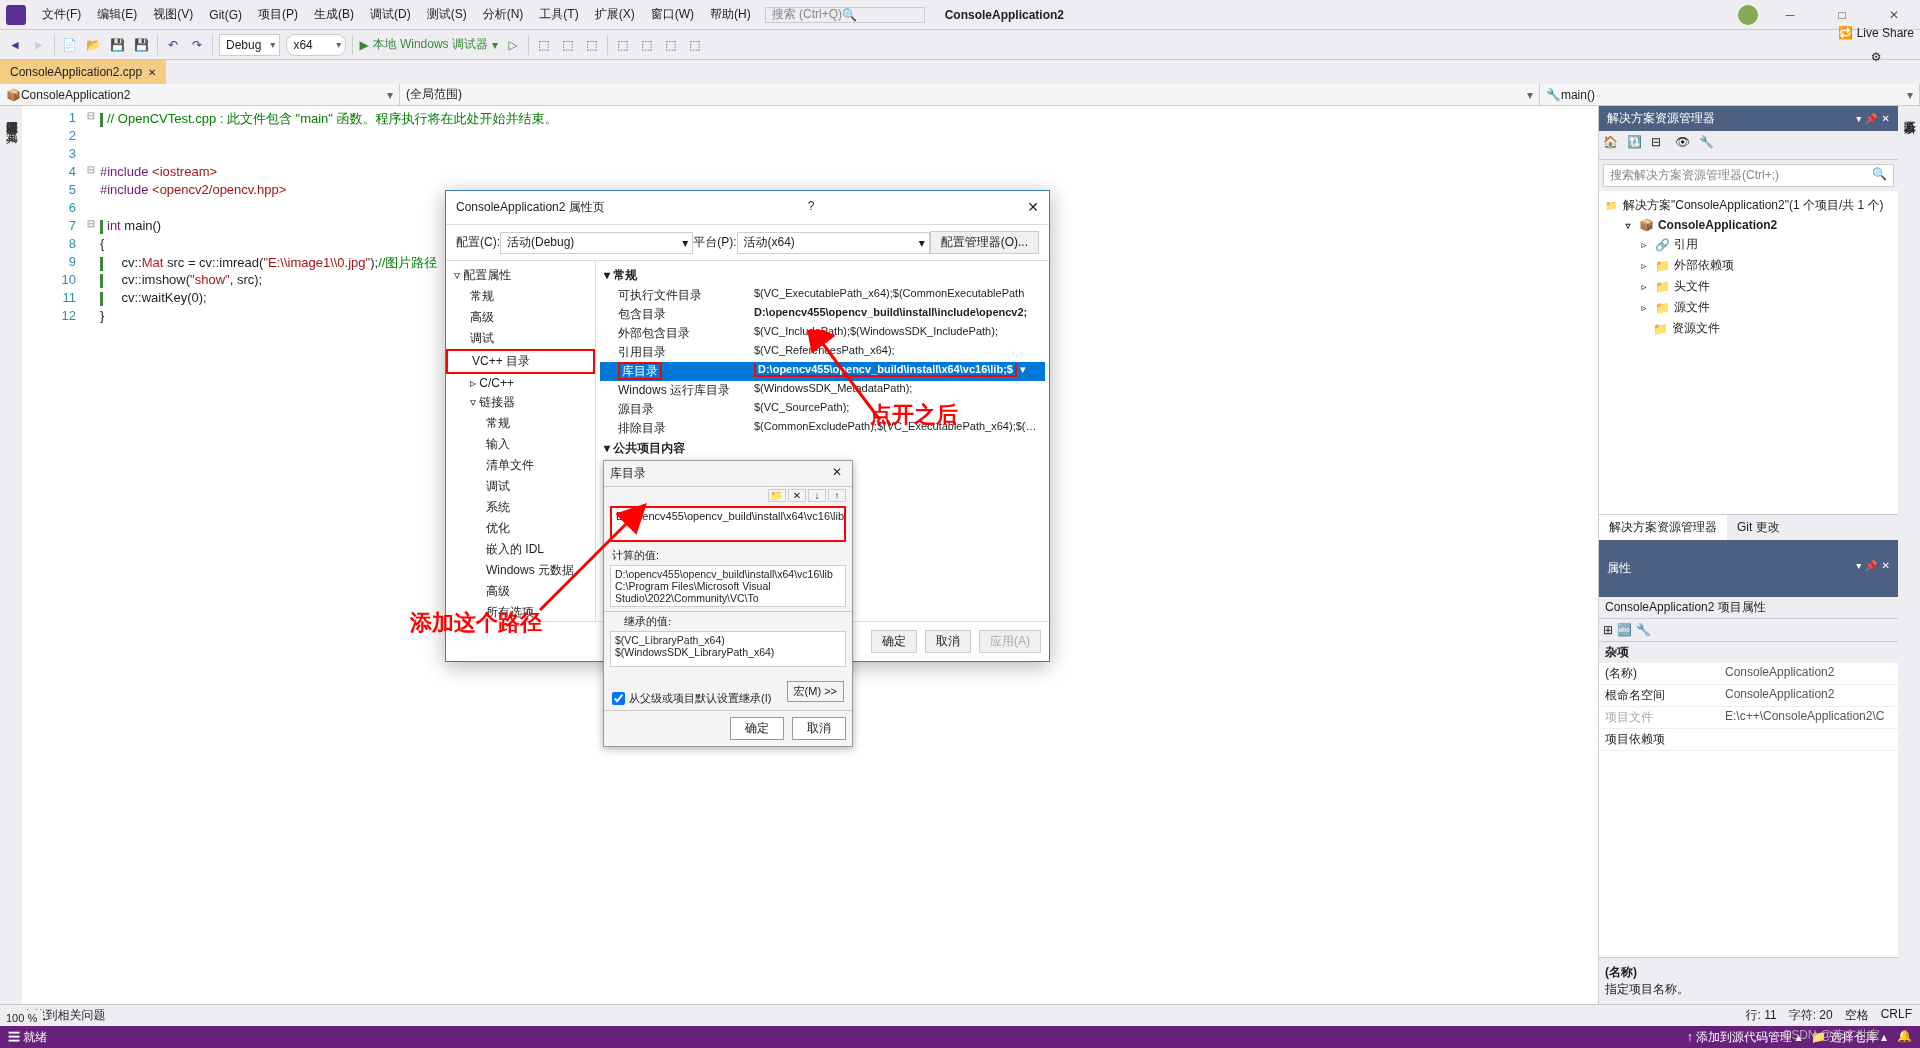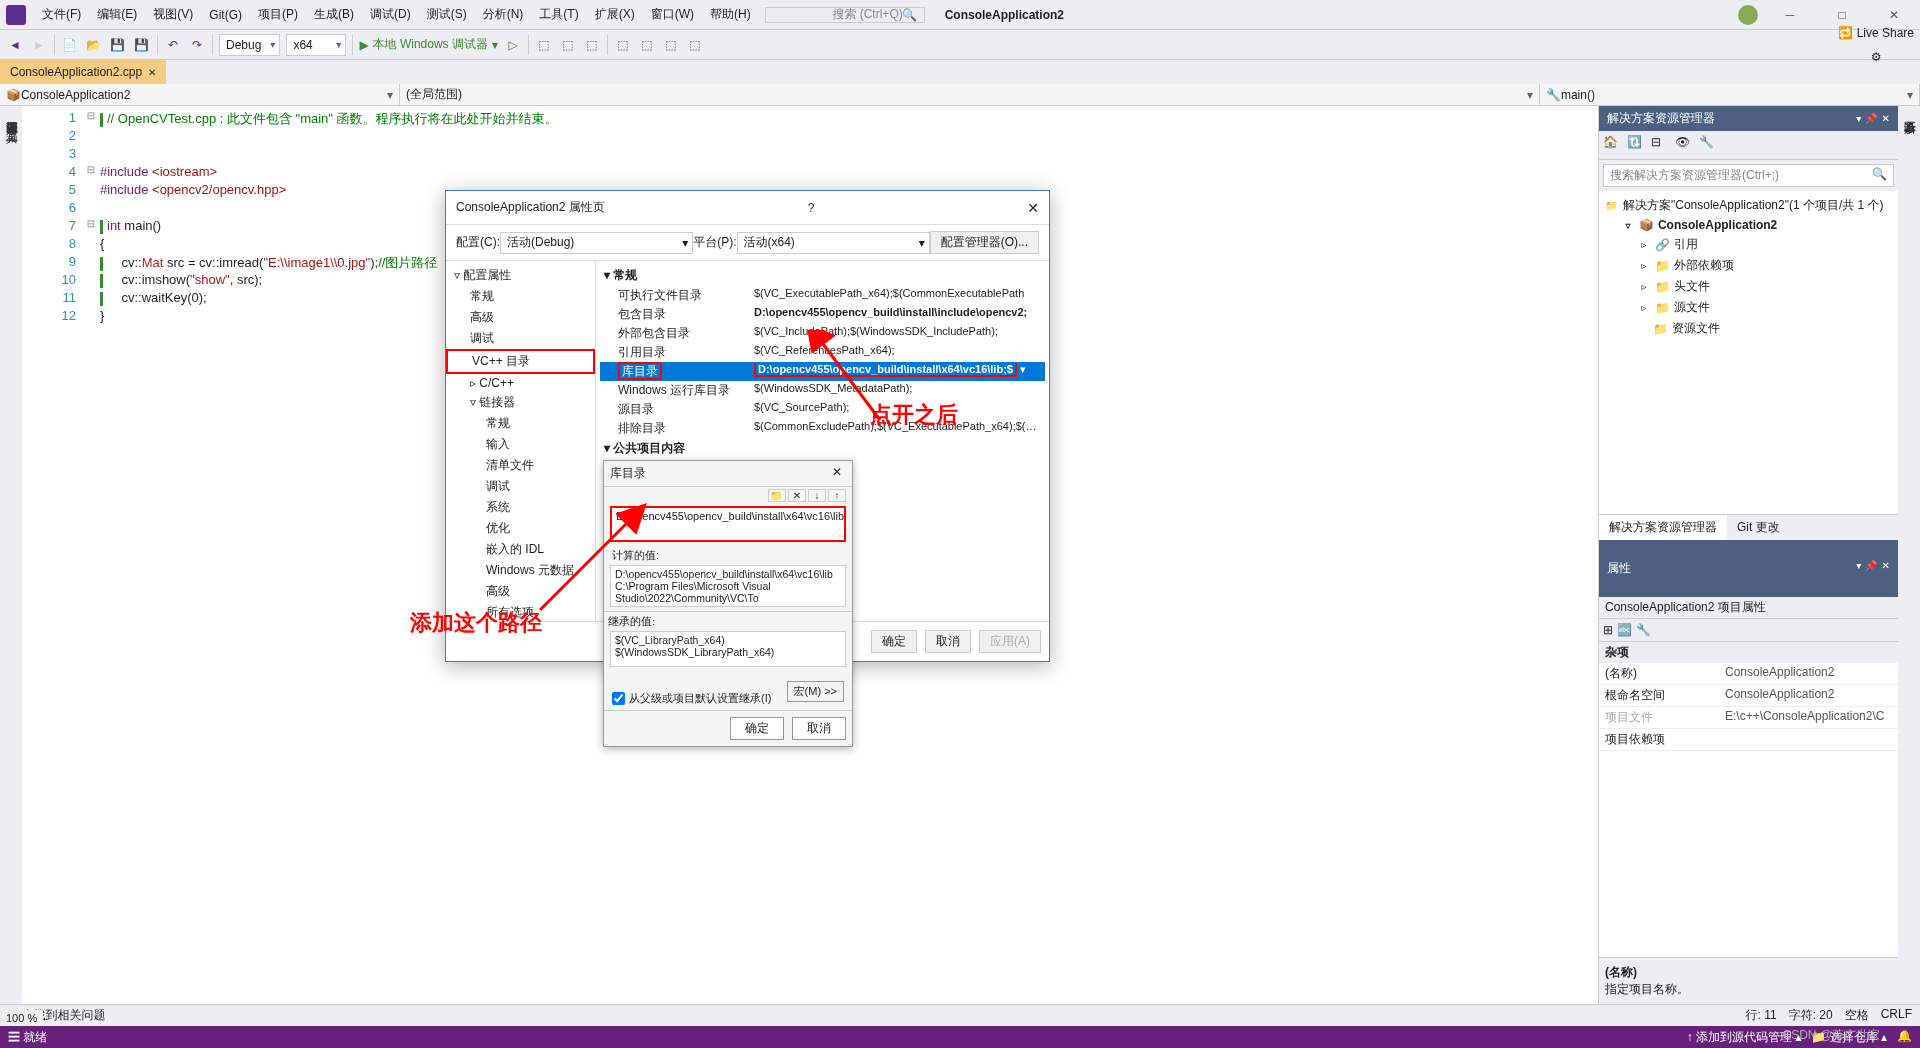--- a/index.html
+++ b/index.html
@@ -2,21 +2,21 @@
 <html><head>
 <meta charset="utf-8">
 <style>
 * { margin:0; padding:0; box-sizing:border-box; font-family:"Microsoft YaHei","Segoe UI",sans-serif; }
 body { background:#fff; width:1920px; height:1048px; overflow:hidden; font-size:12px; color:#1e1e1e; position:relative; }
 
 
 .menubar { height:30px; background:#eeeef2; display:flex; align-items:center; padding:0 6px; border-bottom:1px solid #ccc; }
 .vs-logo { width:20px; height:20px; background:#5c2d91; border-radius:3px; margin-right:8px; }
 .menubar .menu-item { padding:4px 8px; cursor:pointer; }
-.menubar .search { margin-left:6px; width:160px; height:16px; border:1px solid #ccc; padding:0 6px; display:flex; align-items:center; justify-content:flex-end; }
+.menubar .search { margin-left:6px; width:160px; height:16px; border:1px solid #ccc; padding:0 6px; display:flex; align-items:center; justify-content:flex-start; }
 .menubar .search span { color:#888; }
 .menubar .app-title { margin-left:20px; font-weight:600; }
 .menubar .right-icons { margin-left:auto; display:flex; align-items:center; gap:12px; }
 .win-btn { width:40px; height:24px; display:flex; align-items:center; justify-content:center; color:#555; }
 
 
 .toolbar { height:30px; background:#eeeef2; display:flex; align-items:center; padding:0 6px; border-bottom:1px solid #ccc; gap:6px; }
 .tb-ico { width:18px; height:18px; display:flex; align-items:center; justify-content:center; color:#5c2d91; }
 .tb-sep { width:1px; height:20px; background:#ccc; }
 .tb-combo { height:22px; border:1px solid #ccc; background:#fff; padding:0 18px 0 6px; display:flex; align-items:center; position:relative; }
@@ -85,21 +85,21 @@
 
 
 .statusbar1 { height:22px; background:#eeeef2; display:flex; align-items:center; padding:0 8px; border-top:1px solid #ccc; gap:12px; }
 .statusbar1 .sb-right { margin-left:auto; display:flex; gap:12px; }
 .statusbar2 { height:22px; background:#68217a; color:#fff; display:flex; align-items:center; padding:0 8px; }
 .statusbar2 .sb2-right { margin-left:auto; display:flex; gap:10px; }
 .sb-zoom { position:absolute; left:0; bottom:22px; background:#eee; padding:2px 6px; font-size:11px; }
 
 
 .dlg { position:absolute; top:190px; left:445px; width:605px; background:#fff; border:1px solid #3c7fb1; box-shadow:0 4px 20px rgba(0,0,0,0.3); }
-.dlg-title { background:#fff; padding:8px 10px; display:flex; align-items:center; border-bottom:1px solid #ddd; }
+.dlg-title { background:#fff; padding:8px 10px; display:flex; align-items:flex-start; border-bottom:1px solid #ddd; }
 .dlg-title .dlg-close { margin-left:auto; font-size:14px; }
 .dlg-toprow { padding:6px 10px; display:flex; align-items:center; gap:0; border-bottom:1px solid #ddd; }
 .dlg-toprow .combo { flex:1; border:1px solid #ccc; height:22px; padding:0 6px; display:flex; align-items:center; position:relative; }
 .dlg-toprow .combo::after { content:"▾"; position:absolute; right:4px; }
 .dlg-btn { border:1px solid #ccc; padding:2px 10px; background:#f0f0f0; }
 .dlg-body { display:flex; height:360px; }
 .dlg-tree { width:150px; border-right:1px solid #ddd; padding:4px 0; overflow:hidden; }
 .dlg-tree .ti { padding:2px 8px; white-space:nowrap; }
 .dlg-tree .ti.l1 { padding-left:24px; }
 .dlg-tree .ti.l2 { padding-left:40px; }
@@ -117,21 +117,21 @@
 
 .popup { position:absolute; top:460px; left:603px; width:250px; background:#f4f4f4; border:1px solid #999; box-shadow:0 2px 8px rgba(0,0,0,0.3); }
 .popup-hdr { padding:4px 6px; display:flex; border-bottom:1px solid #ccc; }
 .popup-hdr .p-title { flex:1; }
 .popup-hdr .px { padding:0 4px; }
 .popup-tools { display:flex; justify-content:flex-end; padding:2px 6px; gap:2px; }
 .popup-tools .pt { width:18px; text-align:center; border:1px solid #ccc; font-size:10px; }
 .popup-edit { margin:2px 6px; height:36px; border:2px solid #f00; background:#fff; padding:2px 4px; font-size:11px; }
 .popup-lbl { padding:4px 8px 2px; font-size:11px; }
 .popup-list { margin:0 6px 4px; border:1px solid #ccc; background:#fff; height:42px; padding:2px 4px; font-size:10.5px; overflow:hidden; }
-.popup-inh { padding:2px 4px; font-size:11px; border-top:1px solid #ccc;font-family:Liberation Serif, serif; }
+.popup-inh { padding:2px 20px; font-size:11px; border-top:1px solid #ccc;font-family:Liberation Serif, serif; }
 .popup-inh-list { margin:0 6px 20px; height:36px; background:#fff; border:1px solid #ccc; padding:2px 4px; font-size:10.5px; }
 .popup-chk { padding:4px 8px; font-size:11px; display:flex; align-items:center; gap:4px; }
 .popup-foot { padding:6px; display:flex; justify-content:flex-end; gap:8px; border-top:1px solid #ccc; }
 .popup-foot .pb { border:1px solid #999; padding:2px 14px; background:#fff; }
 .popup .macro-btn { position:absolute; right:8px; bottom:44px; border:1px solid #999; padding:2px 6px; font-size:11px; }
 
 
 .anno { position:absolute; color:#f00; font-weight:bold; pointer-events:none; }
 .anno-arrow { position:absolute; pointer-events:none; }
 .anno-text1 { top:400px; left:870px; font-size:22px; }
@@ -177,21 +177,21 @@
   <div class="tb-sep"></div>
   <div class="tb-ico">📄</div>
   <div class="tb-ico">📂</div>
   <div class="tb-ico">💾</div>
   <div class="tb-ico">💾</div>
   <div class="tb-sep"></div>
   <div class="tb-ico">↶</div>
   <div class="tb-ico">↷</div>
   <div class="tb-sep"></div>
   <div class="tb-combo">Debug</div>
-  <div class="tb-combo" style="width:60px;">x64</div>
+  <div class="tb-combo" style="width:60px;border-radius:9px;">x64</div>
   <div class="tb-sep"></div>
   <div class="tb-play">▶ <span>本地 Windows 调试器</span> ▾</div>
   <div class="tb-ico" style="color:#388a34;">▷</div>
   <div class="tb-sep"></div>
   <div class="tb-ico">⬚</div>
   <div class="tb-ico">⬚</div>
   <div class="tb-ico">⬚</div>
   <div class="tb-sep"></div>
   <div class="tb-ico">⬚</div>
   <div class="tb-ico">⬚</div>

